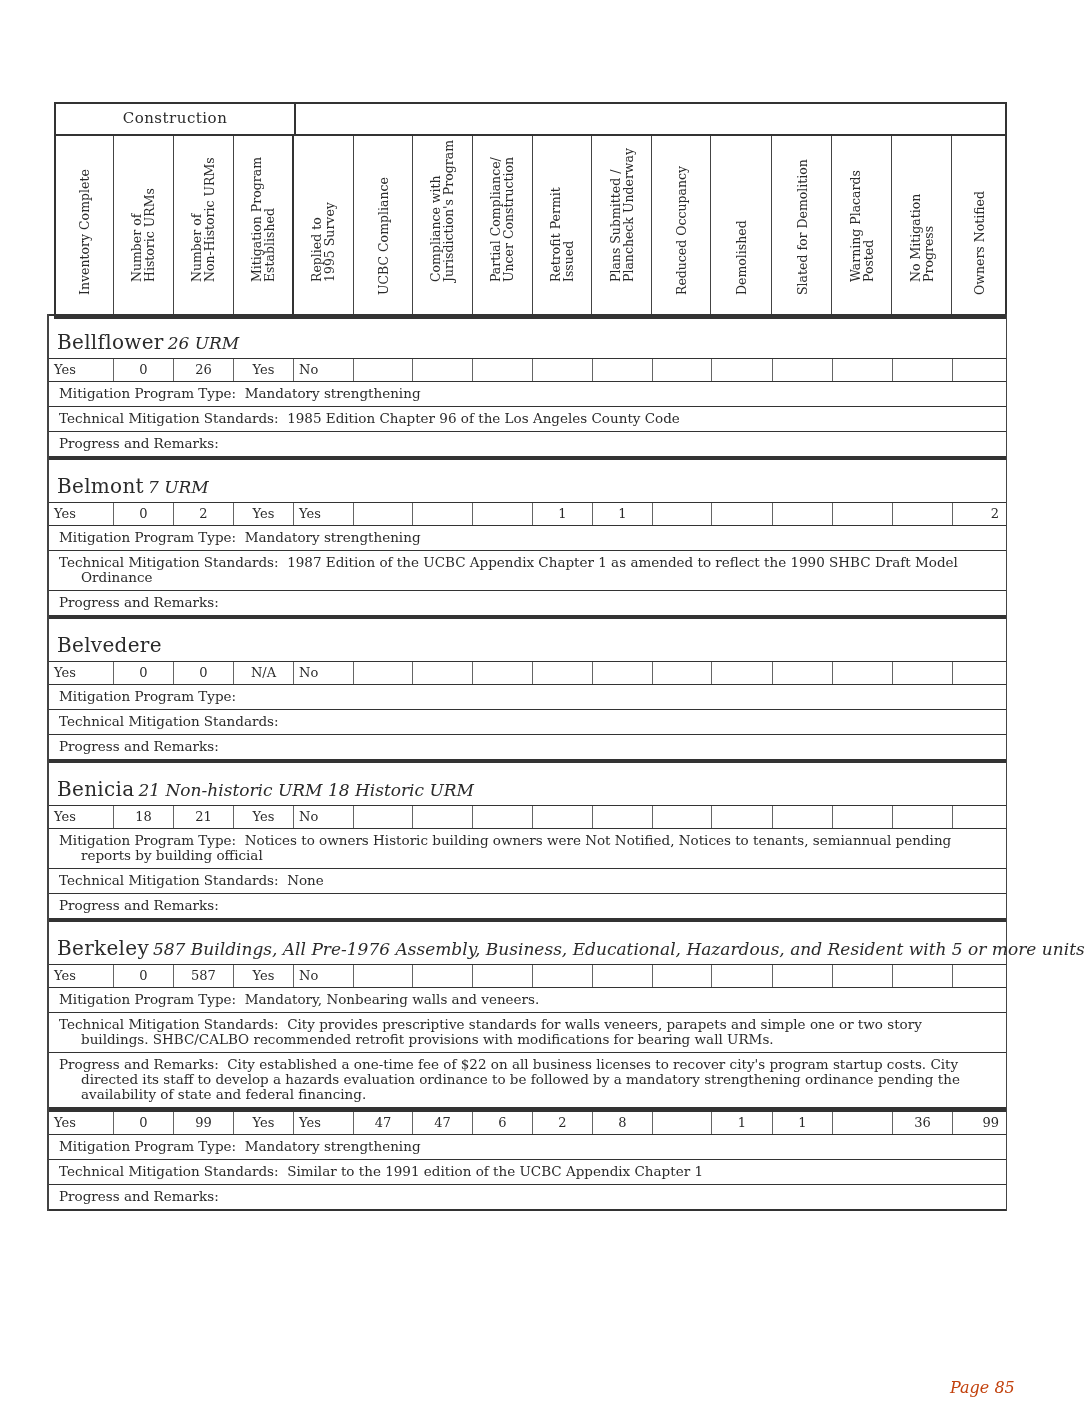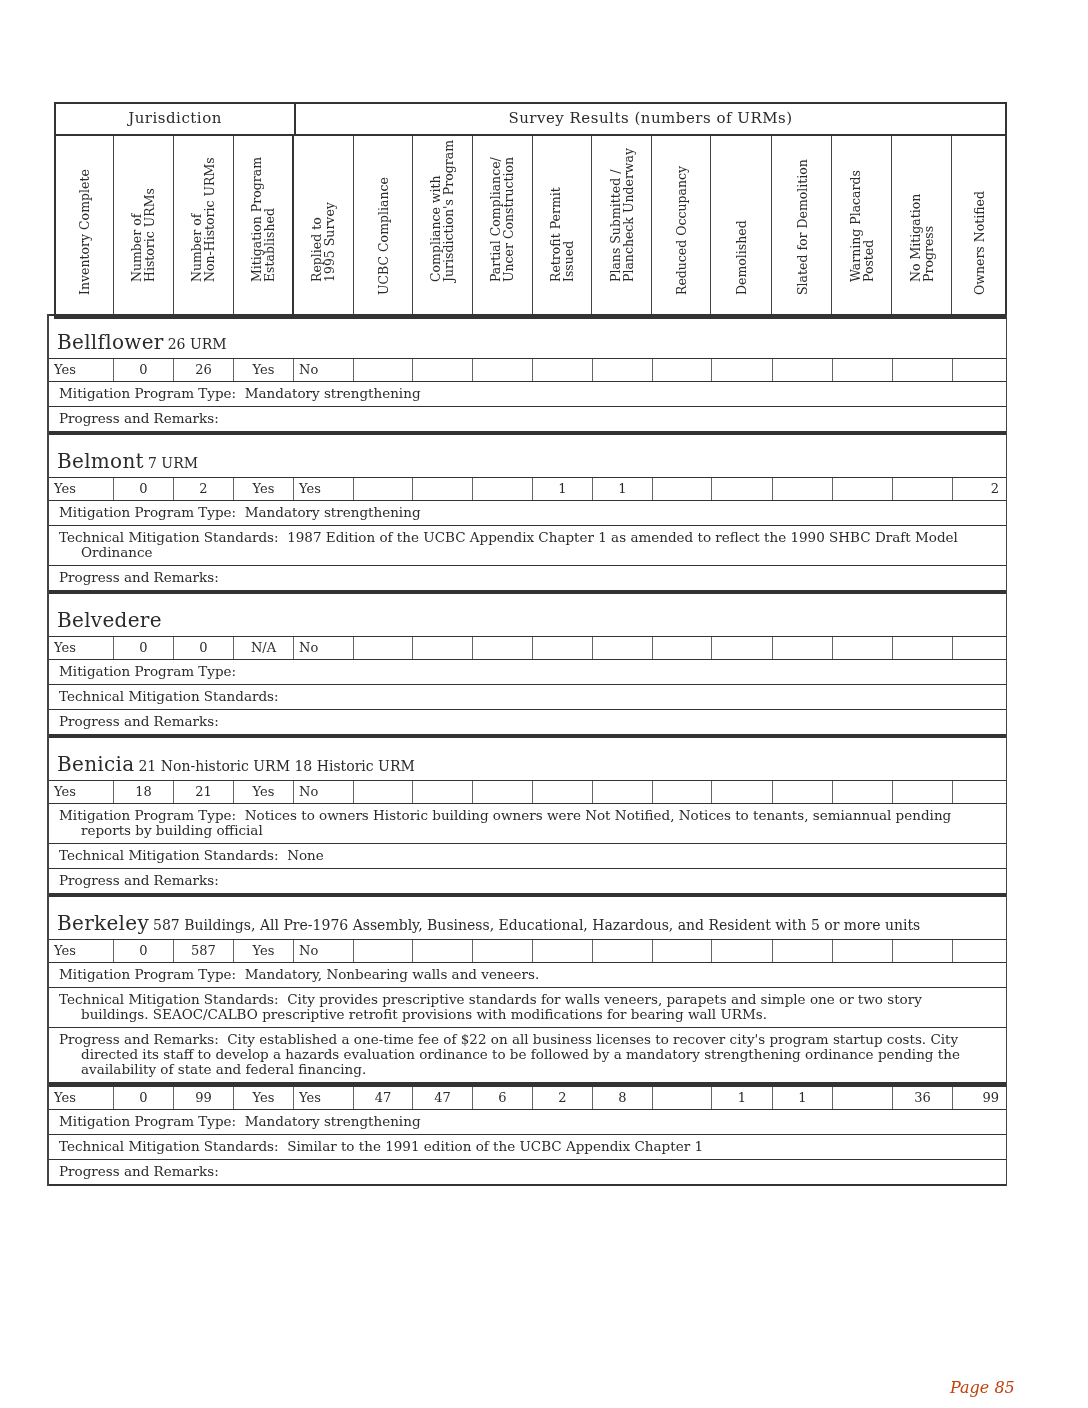--- a/index.html
+++ b/index.html
@@ -18,42 +18,41 @@
   .hcol:last-child { border-right: none; }
   .hcol.jend { border-right: 2px solid #333; }
   .hcol .vt { position: absolute; left: 50%; bottom: 8px; transform-origin: 0 0;
               transform: rotate(-90deg) translateY(-50%); white-space: pre; font-size: 12.5px; line-height: 13px; }
 
   
   .entries { position: absolute; left: 47px; top: 314px; width: 960px; border-left: 2px solid #444; border-right: 1px solid #444; box-sizing: border-box; }
   .entry { border-top: 2px solid #333; }
   .entry-title { padding: 14px 0 0 8px; height: 28px; box-sizing: content-box; white-space: nowrap; }
   .entry-title .name { font-size: 20px; letter-spacing: 0.3px; }
-  .entry-title .sub { font-size: 14px; margin-left: 4px; }
+  .entry-title .sub { font-size: 17px; margin-left: 4px; font-style: italic; }
   .vals { display: flex; height: 22px; border-top: 1px solid #333; border-bottom: 1px solid #333; }
   .vals .c { box-sizing: border-box; border-right: 1px solid #666; font-size: 13px; line-height: 21px; text-align: center; overflow: hidden; white-space: nowrap; }
   .vals .c.left { text-align: left; padding-left: 5px; }
   .vals .c.right { text-align: right; padding-right: 6px; }
   .vals .c:last-child { border-right: none; }
   .line { border-bottom: 1px solid #333; font-size: 13.5px; line-height: 15px; padding: 4px 8px 5px 10px; }
   .line .lab { }
   .line .cont { display: block; padding-left: 22px; }
   .line.last { border-bottom: 2px solid #333; }
 
   .pagenum { position: absolute; left: 950px; top: 1378px; font-style: italic; font-size: 16px; color: #c2410c; }
 </style>
 </head>
 <body>
 
 <div class="page">
 
   <div class="hdr">
     <div class="hdr-top">
-      <div class="grp j">Jurisdiction</div>
-      <div class="grp s">Survey Results (numbers of URMs)</div>
+      <div class="grp j">Construction</div>
     </div>
     <div class="hdr-cols" id="hdr-cols">
         <div class="hcol" style="width: 58px;">
           <span class="vt">Inventory Complete</span>
         </div>
         <div class="hcol" style="width: 60px;">
           <span class="vt">Number of
 Historic URMs</span>
         </div>
         <div class="hcol" style="width: 60px;">
@@ -125,20 +124,21 @@
           <div class="c center" style="width: 60px;"></div>
           <div class="c center" style="width: 60px;"></div>
           <div class="c center" style="width: 59px;"></div>
           <div class="c center" style="width: 61px;"></div>
           <div class="c center" style="width: 60px;"></div>
           <div class="c center" style="width: 60px;"></div>
           <div class="c center" style="width: 60px;"></div>
           <div class="c right" style="width: 52px;"></div>
         </div>
         <div class="line"><span class="lab">Mitigation Program Type:</span><span>&nbsp;&nbsp;</span><span>Mandatory strengthening</span></div>
+        <div class="line"><span class="lab">Technical Mitigation Standards:</span><span>&nbsp;&nbsp;</span><span>1985 Edition Chapter 96 of the Los Angeles County Code</span></div>
         <div class="line last"><span class="lab">Progress and Remarks:</span><span>&nbsp;&nbsp;</span><span></span></div>
       </div>
       <div class="entry">
         <div class="entry-title"><span class="name">Belmont</span><span class="sub">7 URM</span></div>
         <div class="vals">
           <div class="c left" style="width: 65px;">Yes</div>
           <div class="c center" style="width: 60px;">0</div>
           <div class="c center" style="width: 60px;">2</div>
           <div class="c center" style="width: 60px;">Yes</div>
           <div class="c left" style="width: 60px;">Yes</div>
@@ -220,21 +220,21 @@
           <div class="c center" style="width: 60px;"></div>
           <div class="c center" style="width: 60px;"></div>
           <div class="c center" style="width: 59px;"></div>
           <div class="c center" style="width: 61px;"></div>
           <div class="c center" style="width: 60px;"></div>
           <div class="c center" style="width: 60px;"></div>
           <div class="c center" style="width: 60px;"></div>
           <div class="c right" style="width: 52px;"></div>
         </div>
         <div class="line"><span class="lab">Mitigation Program Type:</span><span>&nbsp;&nbsp;</span><span>Mandatory, Nonbearing walls and veneers.</span></div>
-        <div class="line"><span class="lab">Technical Mitigation Standards:</span><span>&nbsp;&nbsp;</span><span>City provides prescriptive standards for walls veneers, parapets and simple one or two story</span><span class="cont">buildings. SEAOC/CALBO prescriptive retrofit provisions with modifications for bearing wall URMs.</span></div>
+        <div class="line"><span class="lab">Technical Mitigation Standards:</span><span>&nbsp;&nbsp;</span><span>City provides prescriptive standards for walls veneers, parapets and simple one or two story</span><span class="cont">buildings. SHBC/CALBO recommended retrofit provisions with modifications for bearing wall URMs.</span></div>
         <div class="line last"><span class="lab">Progress and Remarks:</span><span>&nbsp;&nbsp;</span><span>City established a one-time fee of $22 on all business licenses to recover city's program startup costs. City</span><span class="cont">directed its staff to develop a hazards evaluation ordinance to be followed by a mandatory strengthening ordinance pending the</span><span class="cont">availability of state and federal financing.</span></div>
       </div>
       <div class="entry">
         <div class="vals">
           <div class="c left" style="width: 65px;">Yes</div>
           <div class="c center" style="width: 60px;">0</div>
           <div class="c center" style="width: 60px;">99</div>
           <div class="c center" style="width: 60px;">Yes</div>
           <div class="c left" style="width: 60px;">Yes</div>
           <div class="c center" style="width: 59px;">47</div>

